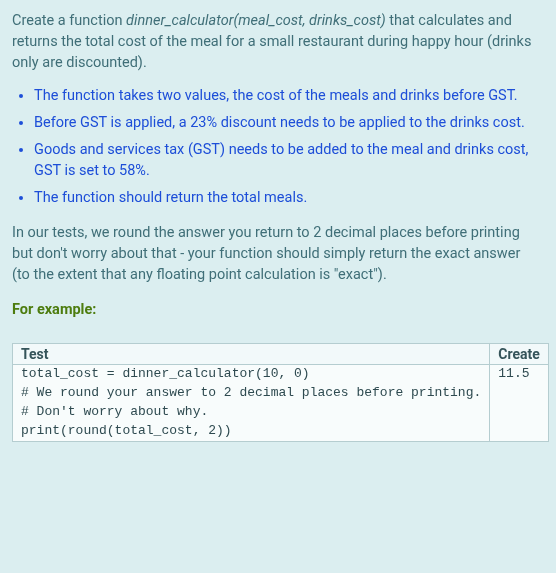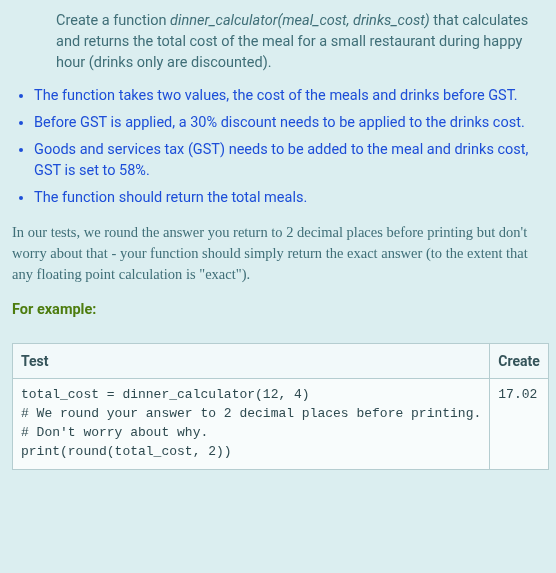--- a/index.html
+++ b/index.html
@@ -6,45 +6,45 @@
   body {
     margin: 0;
     padding: 10px 12px;
     background: #dbeef0;
     font-family: -apple-system, BlinkMacSystemFont, "Segoe UI", Roboto, "Helvetica Neue", Arial, sans-serif;
     font-size: 14.5px;
     line-height: 1.45;
     color: #406f78;
     width: 556px;
   }
-  .intro { margin-bottom: 12px; margin-left: 44px; }
+  .intro { margin-bottom: 12px; }
   .intro em { font-style: italic; }
   ul.bullets {
     margin: 6px 0 14px 0;
     padding-left: 22px;
   }
   ul.bullets li {
     margin-bottom: 6px;
     color: #1d4ed8;
   }
-  .note { margin: 8px 8px 14px 0; font-family: Liberation Serif, serif; }
+  .note { margin: 8px 8px 14px 0; }
   .example-label {
     font-weight: 700;
     color: #4d7c0f;
     margin: 6px 0 23px 0;
   }
   table.example {
     width: 100%;
     border-collapse: collapse;
     background: #f8fcfc;
     border: 1px solid #b5cdd0;
   }
   table.example th, table.example td {
     border: 1px solid #b5cdd0;
-    padding: 7px 8px;
+    padding: 0 8px;
     text-align: left;
     vertical-align: top;
   }
   table.example th {
     background: #f2f9fa;
     color: #35545a;
     font-weight: 700;
     font-size: 14px;
   }
   table.example td {
@@ -67,42 +67,42 @@
 </style>
 </head>
 <body>
 
 <div class="intro">
   <span>Create a function </span><em>dinner_calculator(meal_cost, drinks_cost)</em><span> that calculates and returns the total cost of the meal for a small restaurant during happy hour (drinks only are discounted).</span>
 </div>
 
 <ul class="bullets">
   <li>The function takes two values, the cost of the meals and drinks before GST.</li>
-  <li>Before GST is applied, a 30% discount needs to be applied to the drinks cost.</li>
+  <li>Before GST is applied, a 23% discount needs to be applied to the drinks cost.</li>
   <li>Goods and services tax (GST) needs to be added to the meal and drinks cost, GST is set to 58%.</li>
   <li>The function should return the total meals.</li>
 </ul>
 
 <div class="note">In our tests, we round the answer you return to 2 decimal places before printing but don't worry about that - your function should simply return the exact answer (to the extent that any floating point calculation is "exact").</div>
 
 <div class="example-label">For example:</div>
 
 <table class="example">
   <thead>
     <tr>
       <th>Test</th>
       <th>Create</th>
     </tr>
   </thead>
   <tbody>
     <tr>
       <td>
-          <div class="code">total_cost = dinner_calculator(12, 4)
+          <div class="code">total_cost = dinner_calculator(10, 0)
 # We round your answer to 2 decimal places before printing.
 # Don't worry about why.
 print(round(total_cost, 2))</div>
         </td>
       <td>
-          <div class="result">17.02</div>
+          <div class="result">11.5</div>
         </td>
     </tr>
   </tbody>
 </table>
 
 </body></html>

